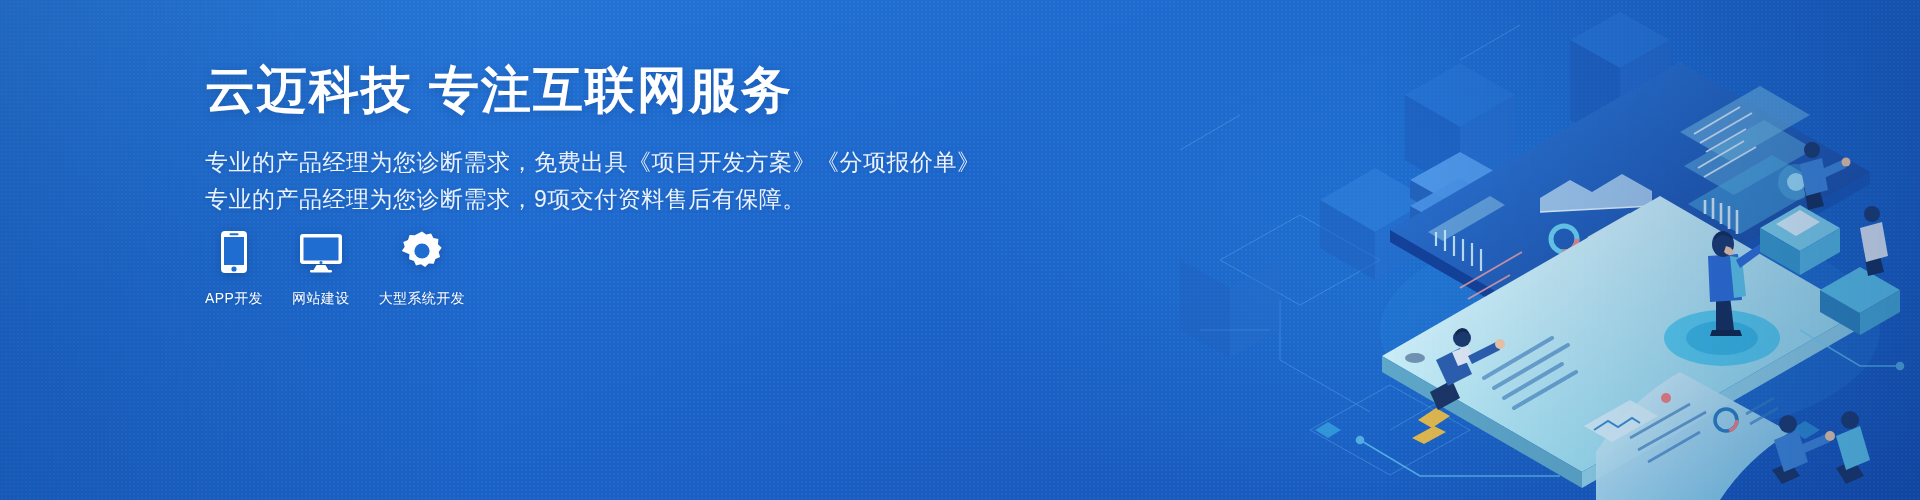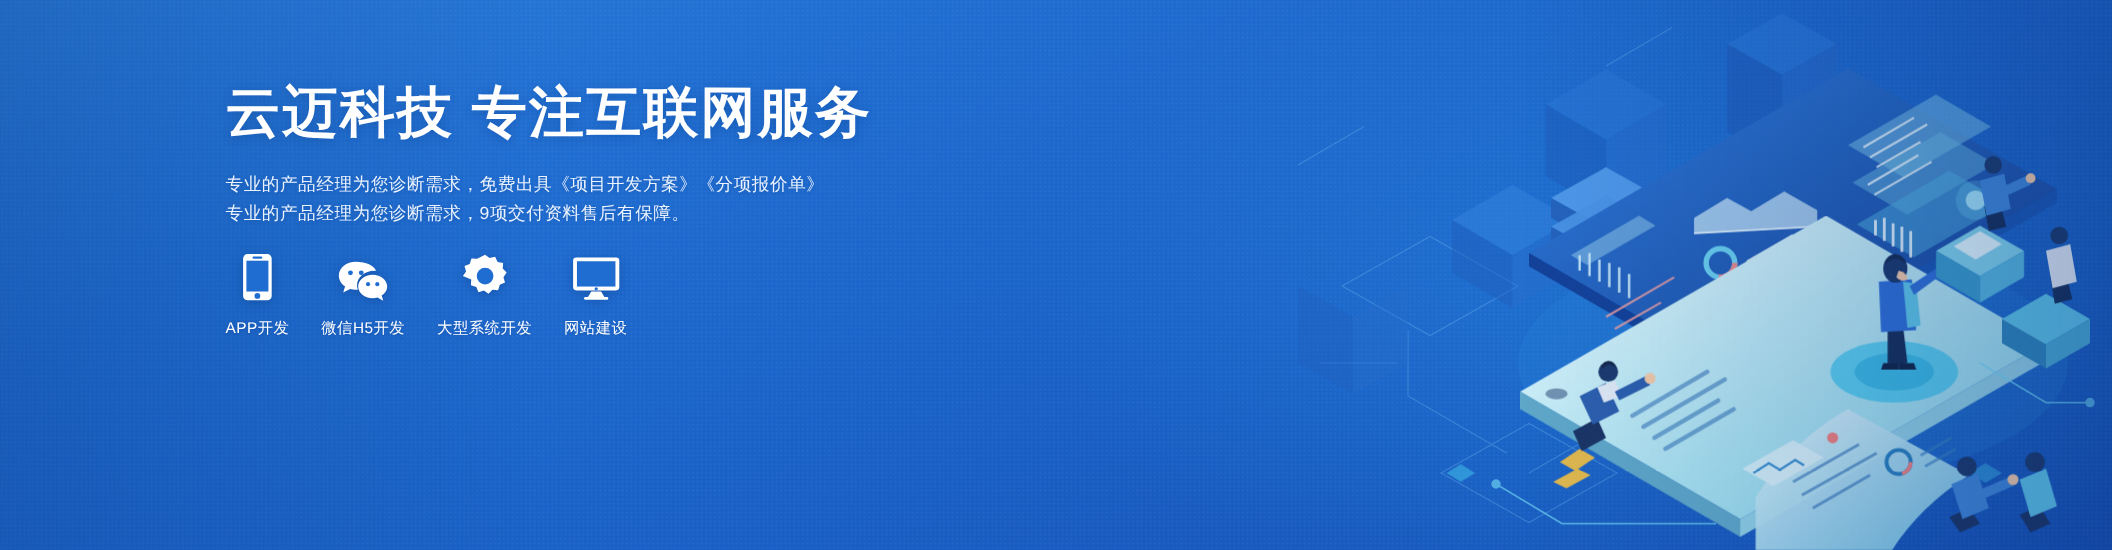--- a/index.html
+++ b/index.html
@@ -23,29 +23,29 @@
     pointer-events:none;
   }
   .vignette{
     position:absolute;inset:0;
     background:linear-gradient(90deg, rgba(10,55,130,.30) 0%, rgba(10,55,130,0) 25%, rgba(10,55,130,0) 72%, rgba(8,45,115,.28) 100%);
     pointer-events:none;
   }
 
   
   .content{
-    position:absolute;left:205px;top:74px;width:720px;
+    position:absolute;left:205px;top:62px;width:720px;
   }
   .title{
     font-size:50px;line-height:1.12;font-weight:bold;color:#ffffff;
     letter-spacing:2px;margin:0 0 26px 0;white-space:nowrap;
     text-shadow:0 2px 10px rgba(5,40,100,.25);
   }
   .subtitle{
-    font-size:16px;line-height:1.62;color:#eaf3ff;margin:0;
+    font-size:23px;line-height:1.62;color:#eaf3ff;margin:0;
     letter-spacing:.5px;font-weight:400;
     text-shadow:0 1px 4px rgba(5,40,100,.22);
   }
   .subtitle div{white-space:nowrap;}
 
   
   .services{
     position:absolute;left:205px;top:228px;display:flex;align-items:flex-end;gap:29px;
   }
   .service{
@@ -340,51 +340,38 @@
           <rect x="2" y="1" width="26" height="42" rx="4" fill="#ffffff"></rect>
           <rect x="5" y="7" width="20" height="28" fill="#1f6dd1"></rect>
           <rect x="10.5" y="3.2" width="9" height="2" rx="1" fill="#1f6dd1"></rect>
           <circle cx="15" cy="39" r="2.6" fill="#1f6dd1"></circle>
         </svg>
       </span>
       <span class="svc-label">APP开发</span>
     </div>
 
 
-    <div class="service">
-      <span class="svc-icon">
-        <svg width="50" height="42" viewBox="0 0 50 42">
-          <path d="M18.5 6C10 6 3 11.6 3 18.6c0 3.9 2.2 7.4 5.7 9.7L7 34l6.3-3.3c1.6.45 3.4.7 5.2.7.6 0 1.2 0 1.8-.1-.5-1.3-.7-2.6-.7-4 0-7.3 7-13.2 15.7-13.2.55 0 1.1 0 1.6.07C35.3 9.6 27.7 6 18.5 6z" fill="#ffffff"></path>
-          <circle cx="13.6" cy="16" r="2.2" fill="#1f6dd1"></circle>
-          <circle cx="23.4" cy="16" r="2.2" fill="#1f6dd1"></circle>
-          <path d="M47 28.4c0-5.9-5.9-10.7-13.2-10.7S20.6 22.5 20.6 28.4c0 5.9 5.9 10.7 13.2 10.7 1.5 0 3-.2 4.4-.6l5.2 2.8-1.4-4.7c3.1-1.95 5-4.9 5-8.2z" fill="#ffffff"></path>
-          <circle cx="29.6" cy="26.3" r="1.85" fill="#1f6dd1"></circle>
-          <circle cx="38" cy="26.3" r="1.85" fill="#1f6dd1"></circle>
-        </svg>
-      </span>
-      <span class="svc-label">微信H5开发</span>
-    </div>
-
-    <div class="service">
-      <span class="svc-icon">
-        <svg width="44" height="44" viewBox="0 0 44 44">
-          <path d="M22 1.5l4.1 3.0 5.0-1.0 2.3 4.6 5.0 1.0-.4 5.1 3.6 3.6-2.9 4.2 1.4 4.9-4.7 2.0-1.6 4.9-5.1-.3-3.6 3.6-4.2-2.9-4.9 1.4-2.0-4.7-4.9-1.6.3-5.1L1.8 21.0l2.9-4.2L3.3 11.9l4.7-2.0 1.6-4.9 5.1.3z" fill="#ffffff"></path>
-          <circle cx="22" cy="21" r="7.6" fill="#1f6dd1"></circle>
-        </svg>
-      </span>
-      <span class="svc-label">大型系统开发</span>
-    </div>
 
     <div class="service">
       <span class="svc-icon">
         <svg width="46" height="42" viewBox="0 0 46 42">
           <rect x="2" y="2" width="42" height="30" rx="3" fill="#ffffff"></rect>
           <rect x="5.5" y="5.5" width="35" height="23" fill="#1f6dd1"></rect>
           <circle cx="23" cy="30.6" r="1.5" fill="#1f6dd1"></circle>
           <path d="M15 39 L31 39 L27.5 33 L18.5 33 Z" fill="#ffffff"></path>
           <rect x="12" y="38" width="22" height="2.6" rx="1.3" fill="#ffffff"></rect>
         </svg>
       </span>
       <span class="svc-label">网站建设</span>
     </div>
 
+    <div class="service">
+      <span class="svc-icon">
+        <svg width="44" height="44" viewBox="0 0 44 44">
+          <path d="M22 1.5l4.1 3.0 5.0-1.0 2.3 4.6 5.0 1.0-.4 5.1 3.6 3.6-2.9 4.2 1.4 4.9-4.7 2.0-1.6 4.9-5.1-.3-3.6 3.6-4.2-2.9-4.9 1.4-2.0-4.7-4.9-1.6.3-5.1L1.8 21.0l2.9-4.2L3.3 11.9l4.7-2.0 1.6-4.9 5.1.3z" fill="#ffffff"></path>
+          <circle cx="22" cy="21" r="7.6" fill="#1f6dd1"></circle>
+        </svg>
+      </span>
+      <span class="svc-label">大型系统开发</span>
+    </div>
+
   </div>
 </div>
 
 </body></html>

